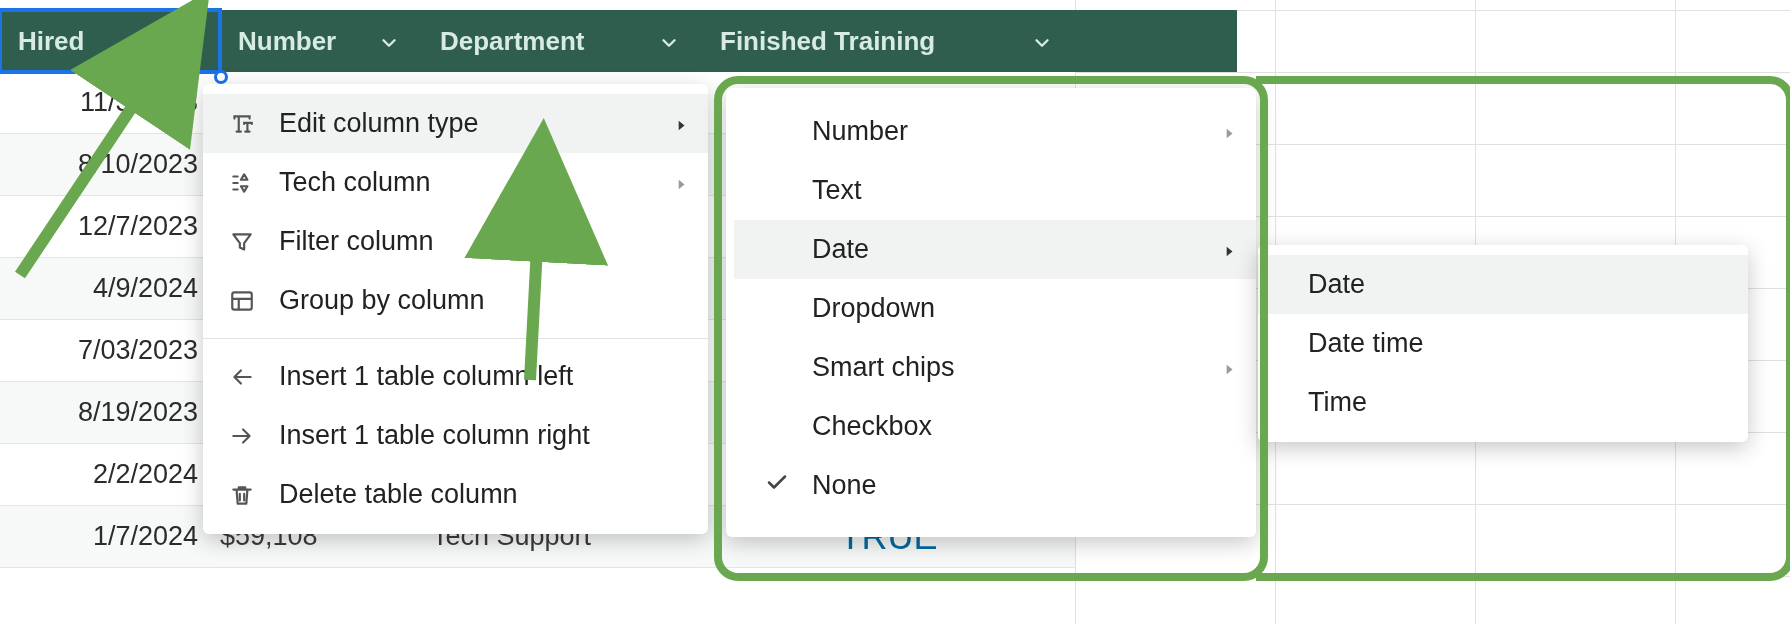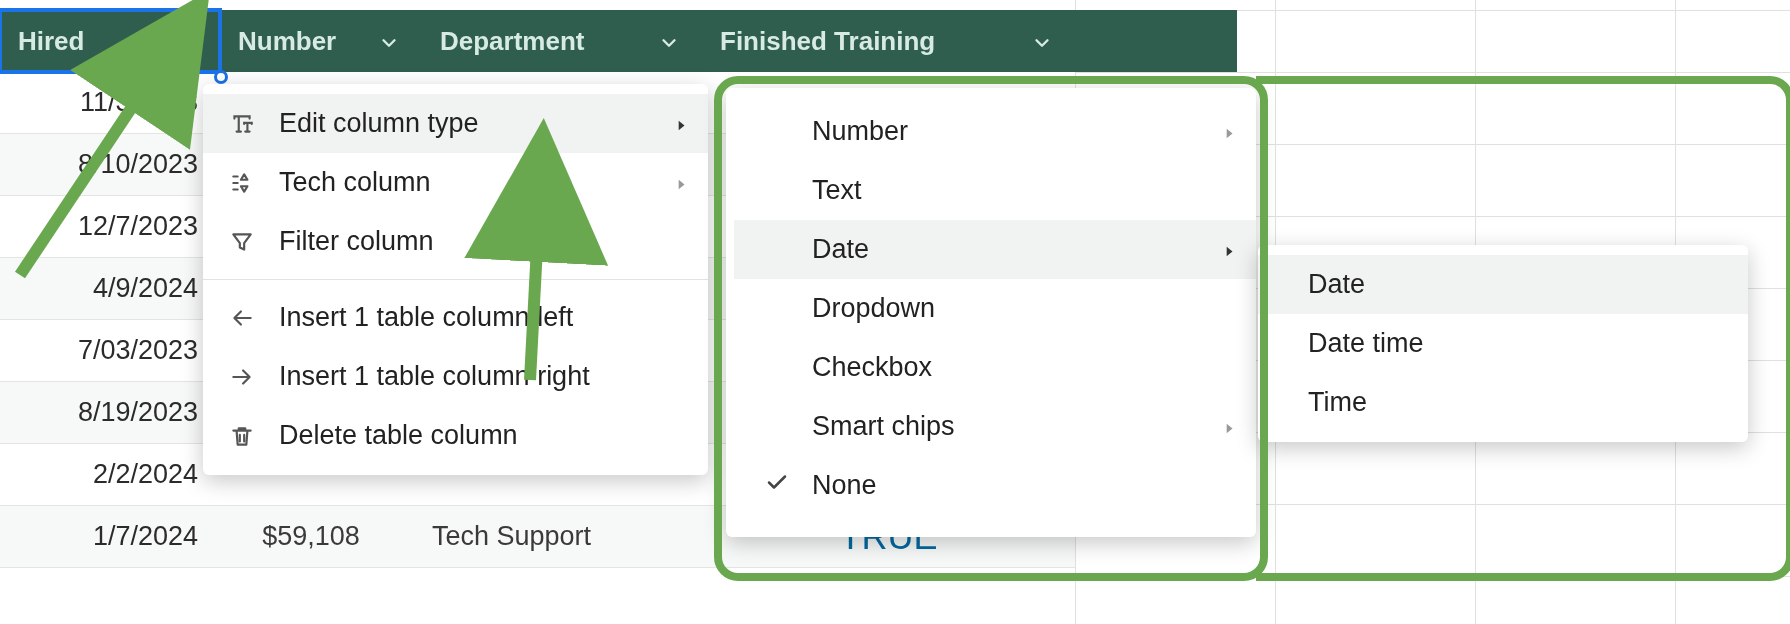--- a/index.html
+++ b/index.html
@@ -40,21 +40,21 @@
   
   .rows-left {
     position:absolute; left:0; top:72px; width:1075px;
   }
   .row {
     height:62px; display:flex; align-items:center;
     border-bottom:1px solid #e4e4e4;
   }
   .row:nth-child(even) { background:#f6f9f7; }
   .cell-hired { width:220px; text-align:right; padding-right:22px; color:#2b2b2b; font-size:27px; }
-  .cell-salary { width:202px; text-align:center; padding-right:20px; color:#3a3a3a; font-size:27px; }
+  .cell-salary { width:202px; text-align:left; padding-right:20px; color:#3a3a3a; font-size:27px; }
   .cell-dept   { width:280px; text-align:left; padding-left:10px; color:#3a3a3a; font-size:27px; }
   .cell-train  { flex:1; text-align:center; color:#0369a1; font-size:36px; }
 
   
   .menu {
     position:absolute; background:#fff; border-radius:6px;
     box-shadow:0 6px 22px rgba(0,0,0,0.22);
     padding:10px 0;
   }
   .menu1 { left:203px; top:84px; width:505px; }
@@ -227,20 +227,29 @@
     </span>
   </div>
   <div class="menu-item">
     <span class="menu-icon">
       <svg viewBox="0 0 24 24">
             <path d="M4 5h16l-6 8v6l-4-2v-4z" fill="none" stroke="#555" stroke-width="2" stroke-linejoin="round"></path>
           </svg>
     </span>
     <span>Filter column</span>
   </div>
+  <div class="menu-item">
+    <span class="menu-icon">
+      <svg viewBox="0 0 24 24">
+            <rect x="3" y="4" width="18" height="16" rx="2" fill="none" stroke="#555" stroke-width="2"></rect>
+            <path d="M3 10h18M9 10v10" fill="none" stroke="#555" stroke-width="2"></path>
+          </svg>
+    </span>
+    <span>Group by column</span>
+  </div>
 
   <div class="menu-sep"></div>
 
   <div class="menu-item">
     <span class="menu-icon">
       <svg viewBox="0 0 24 24">
             <path d="M20 12H6M11 6l-6 6 6 6" fill="none" stroke="#555" stroke-width="2" stroke-linecap="round" stroke-linejoin="round"></path>
           </svg>
     </span>
     <span>Insert 1 table column left</span>
@@ -285,30 +294,30 @@
             <path d="M8 4l10 8-10 8z" fill="#333"></path>
           </svg>
     </span>
   </div>
   <div class="menu-item">
     <span class="check-slot"></span>
     <span>Dropdown</span>
   </div>
   <div class="menu-item">
     <span class="check-slot"></span>
+    <span>Smart chips</span>
+    <span class="menu-sub-arrow">
+      <svg width="14" height="14" viewBox="0 0 24 24">
+            <path d="M8 4l10 8-10 8z" fill="#999"></path>
+          </svg>
+    </span>
+  </div>
+  <div class="menu-item">
+    <span class="check-slot"></span>
     <span>Checkbox</span>
-  </div>
-  <div class="menu-item">
-    <span class="check-slot"></span>
-    <span>Smart chips</span>
-    <span class="menu-sub-arrow">
-      <svg width="14" height="14" viewBox="0 0 24 24">
-            <path d="M8 4l10 8-10 8z" fill="#999"></path>
-          </svg>
-    </span>
   </div>
   <div class="menu-item">
     <span class="check-slot">
       <svg width="24" height="24" viewBox="0 0 24 24">
             <path d="M4 12l5 5L20 6" fill="none" stroke="#444" stroke-width="2.5" stroke-linecap="round" stroke-linejoin="round"></path>
           </svg>
     </span>
     <span>None</span>
   </div>
 </div>

